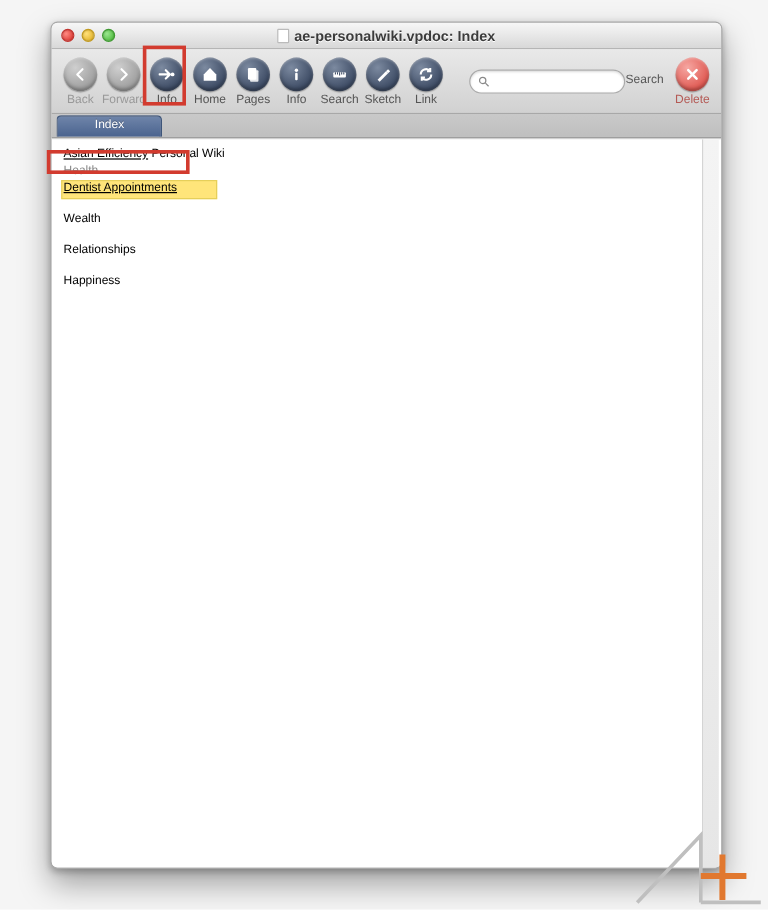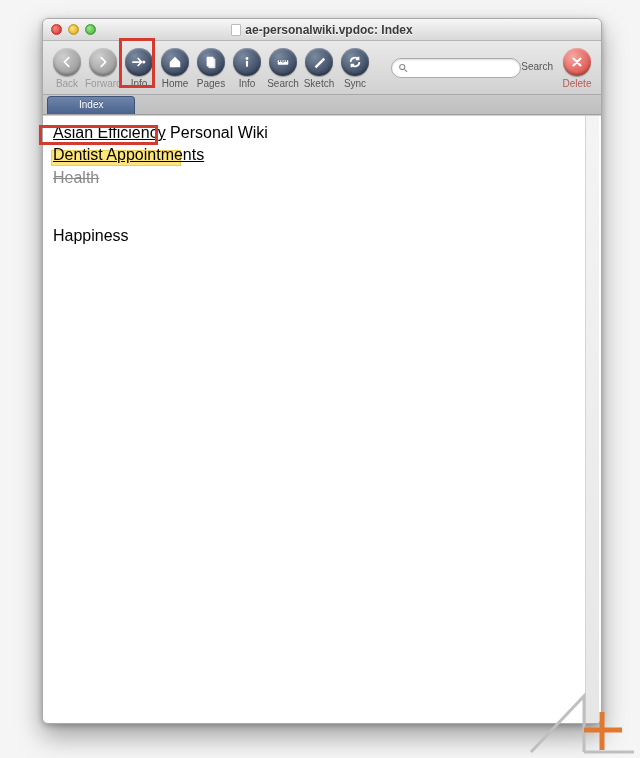--- a/index.html
+++ b/index.html
@@ -136,21 +136,21 @@
   }
   .content {
     flex:1;
     background:#fff;
     position:relative;
     overflow:auto;
     border-top:1px solid #d0d0d0;
   }
   .content-inner{
     padding:6px 10px;
-    font-size:16px;
+    font-size:10px;
     color:#000;
     line-height:1.4;
   }
   .link-text { text-decoration: underline; color:#000;}
   .section { margin:0; }
   .sp { height:12px; }
   .highlight-cover{
     position:absolute;
     background:#ffe57a;
     border:1px solid #e6cf5a;
@@ -264,21 +264,21 @@
         </div>
         <div>Sketch</div>
       </div>
       <div class="tool">
         <div class="btn">
           <svg viewBox="0 0 16 16">
               <path d="M3 8a5 5 0 0 1 9-3 M13 8a5 5 0 0 1-9 3" stroke="#fff" stroke-width="2" fill="none"></path>
               <path d="M12 2v3h-3 M4 14v-3h3" stroke="#fff" stroke-width="2" fill="none"></path>
             </svg>
         </div>
-        <div>Sync</div>
+        <div>Link</div>
       </div>
     </div>
 
     <div class="searchwrap">
       <div class="searchbox">
         <div class="searchfield">
           <svg viewBox="0 0 16 16" width="12" height="12">
               <circle cx="6.5" cy="6.5" r="4" stroke="#888" stroke-width="1.6" fill="none"></circle>
               <path d="M10 10 L14 14" stroke="#888" stroke-width="1.6"></path>
             </svg>
@@ -303,28 +303,30 @@
     </div>
   </div>
 
   <div class="content">
     <div class="scroll-hint"></div>
     <div class="highlight-cover" style="left:8px;top:34px;width:130px;height:16px;"></div>
     <div class="content-inner rel">
       <div class="section">
         <span class="link-text">Asian Efficiency</span><span> Personal Wiki</span>
       </div>
+      <div class="section" style="text-decoration:line-through;color:#888;">
+        <span>Health</span>
+      </div>
       <div class="section">
         <span class="link-text">Dentist Appointments</span>
       </div>
-      <div class="section" style="text-decoration:line-through;color:#888;">
-        <span>Health</span>
-      </div>
       <div class="sp"></div>
+      <div class="section"><span>Wealth</span></div>
       <div class="sp"></div>
+      <div class="section"><span>Relationships</span></div>
       <div class="sp"></div>
       <div class="section"><span>Happiness</span></div>
     </div>
   </div>
 </div>
 
 <div class="red-box" style="left:119px; top:38px; width:36px; height:50px;"></div>
 <div class="red-box" style="left:39px; top:125px; width:119px; height:20px;"></div>
 
 <svg class="logo" viewBox="0 0 110 70">

